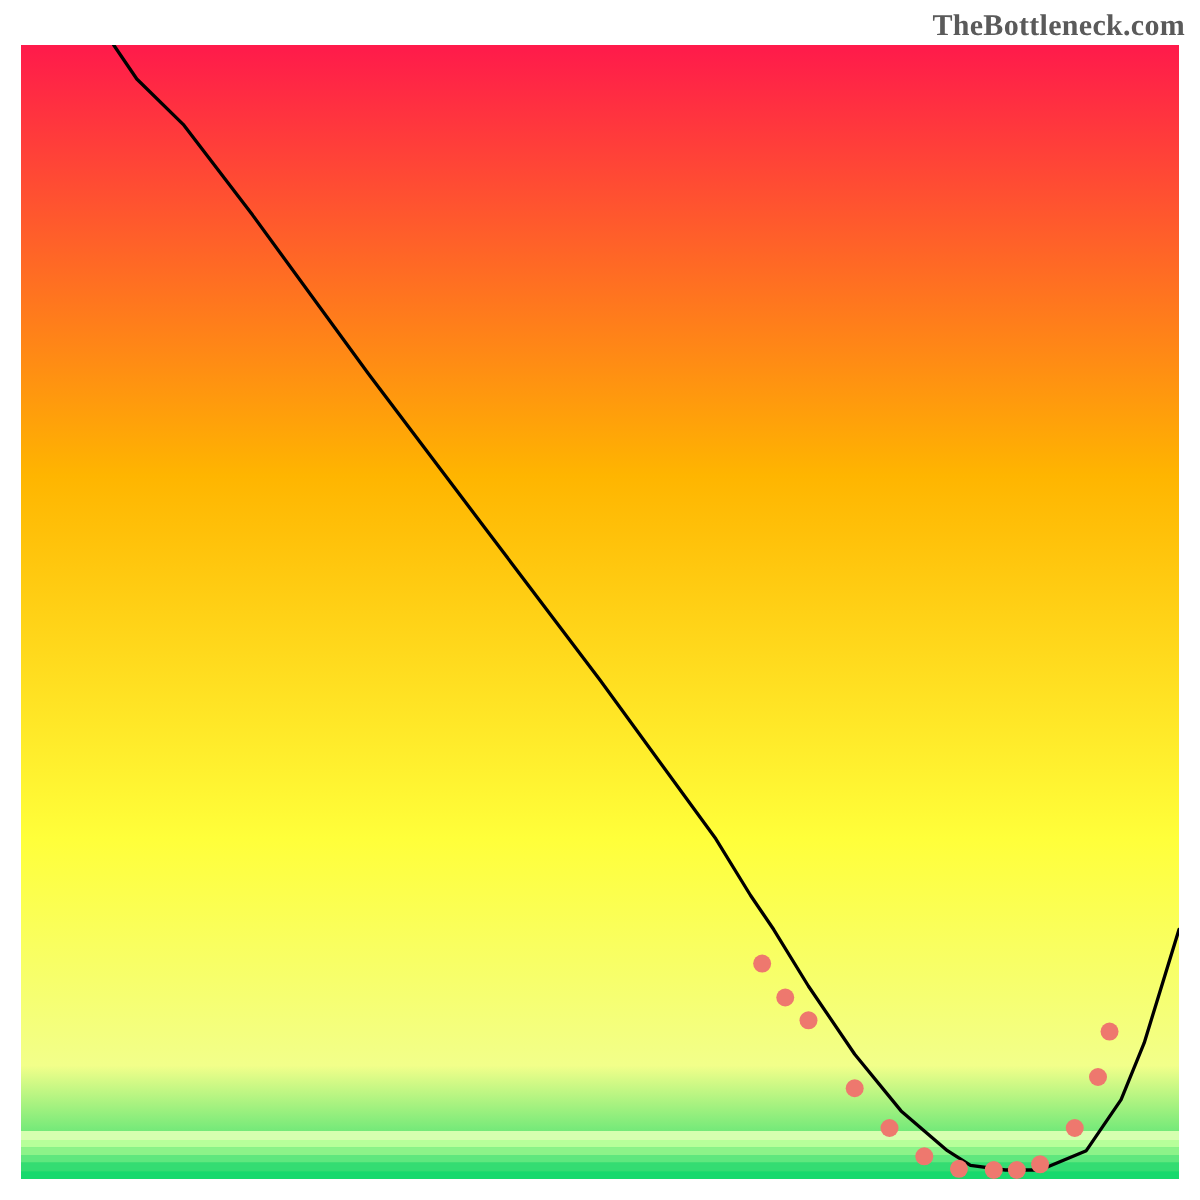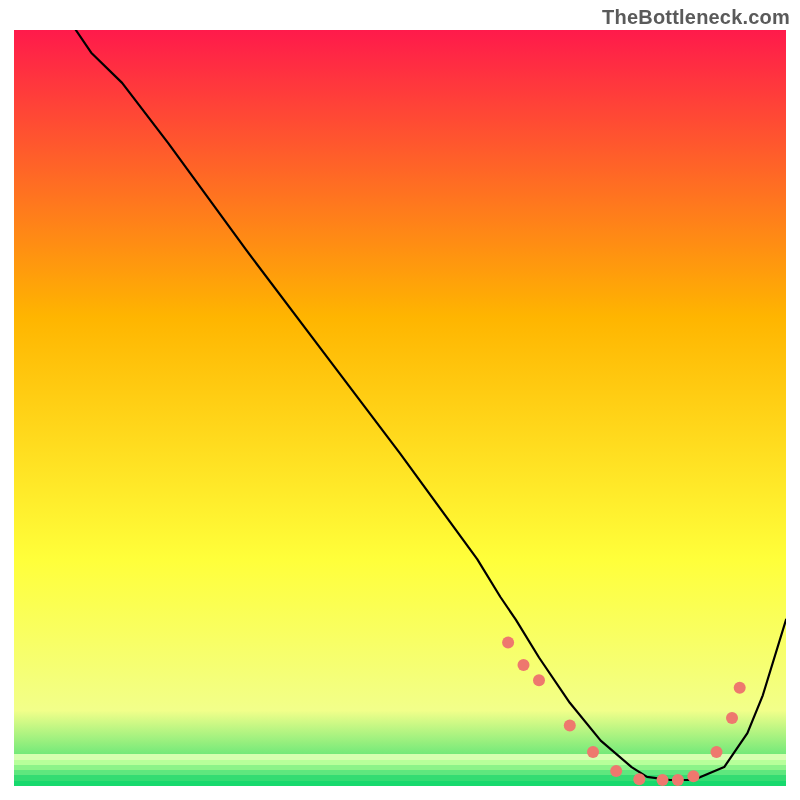--- a/index.html
+++ b/index.html
@@ -8,20 +8,21 @@
     width: 800px;
     height: 800px;
     overflow: hidden;
     font-family: Arial, Helvetica, sans-serif;
     background: #ffffff;
   }
   .stage {
     position: relative;
     width: 800px;
     height: 800px;
+    font-family: Liberation Serif, serif;
   }
   svg.chart {
     position: absolute;
     top: 0;
     left: 0;
   }
   .watermark {
     position: absolute;
     top: 6px;
     right: 10px;

